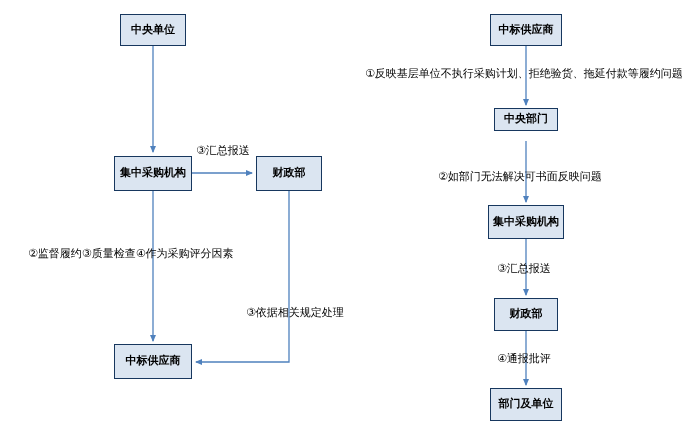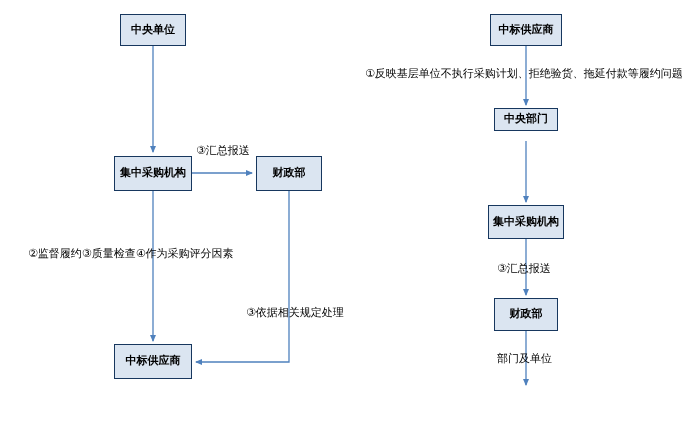--- a/index.html
+++ b/index.html
@@ -77,21 +77,23 @@
   <div class="ann" style="left:246px; top:305px">③依据相关规定处理</div>
 
   <div class="node" style="left:490px; top:14px; width:72px; height:32px">中标供应商</div>
 
   <div class="node" style="left:494px; top:108px; width:64px; height:23px">中央部门</div>
 
   <div class="node" style="left:488px; top:205px; width:76px; height:34px">集中采购机构</div>
 
   <div class="node" style="left:494px; top:298px; width:64px; height:33px">财政部</div>
 
+  <div class="node" style="left:490px; top:388px; width:72px; height:33px">部门及单位</div>
 
   <div class="ann" style="left:365px; top:66px">①反映基层单位不执行采购计划、拒绝验货、拖延付款等履约问题</div>
 
+  <div class="ann" style="left:438px; top:169px">②如部门无法解决可书面反映问题</div>
 
   <div class="ann" style="left:497px; top:261px">③汇总报送</div>
 
-  <div class="ann" style="left:497px; top:351px">部门及单位</div>
+  <div class="ann" style="left:497px; top:351px">④通报批评</div>
 
 </div>
 
 </body></html>

